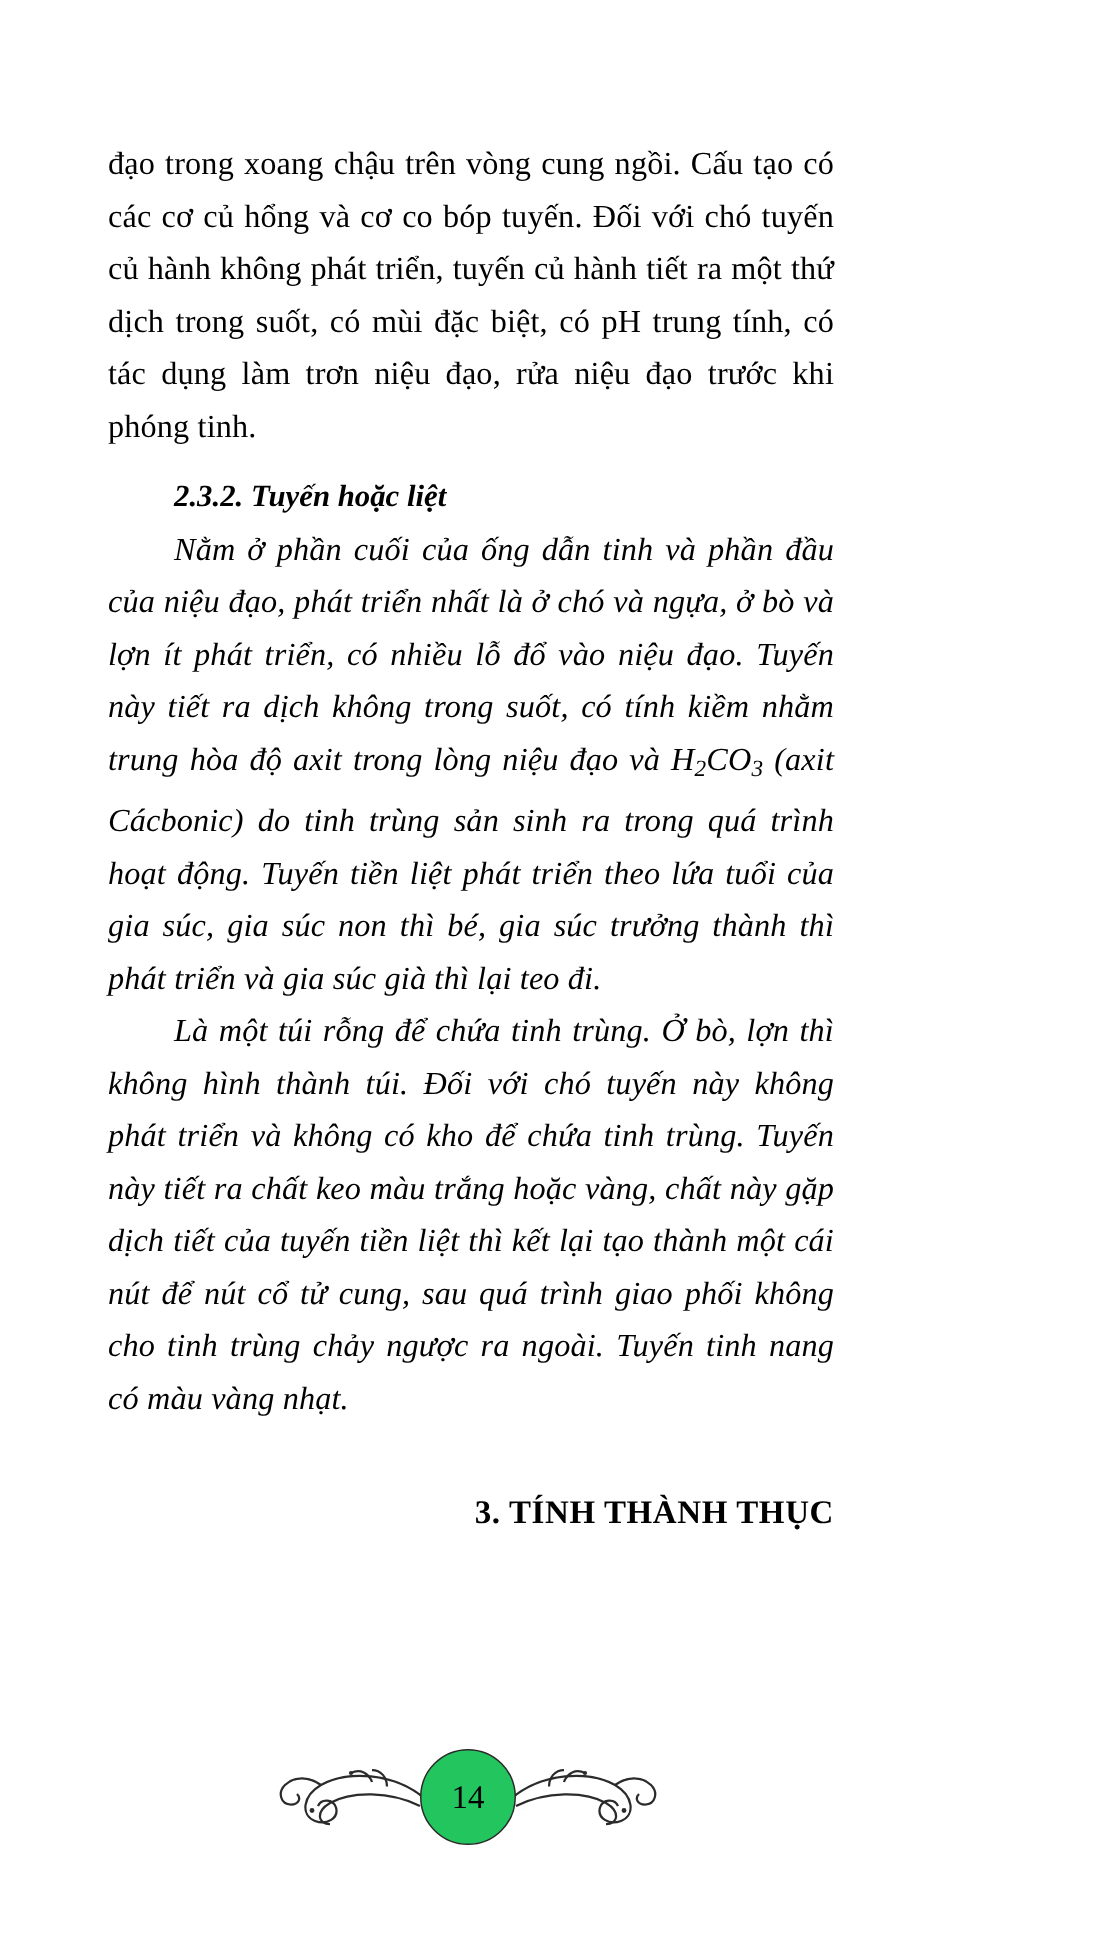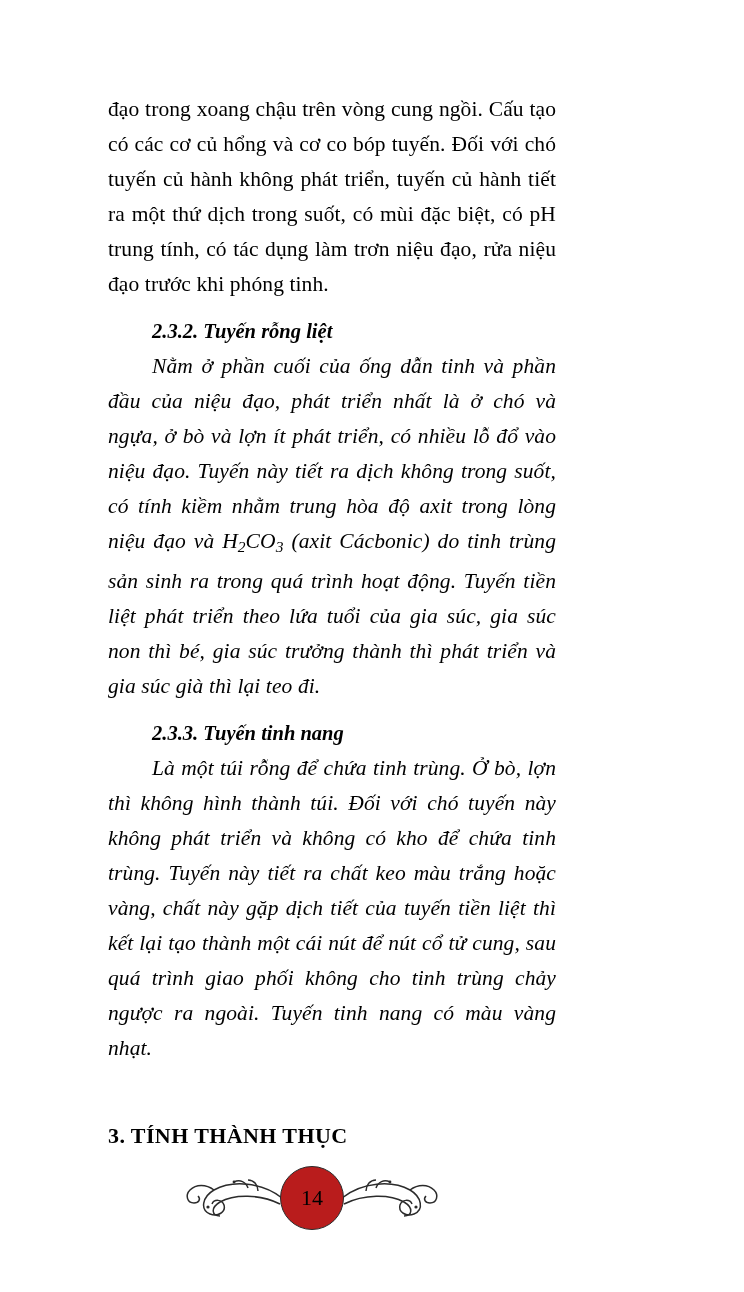--- a/index.html
+++ b/index.html
@@ -12,21 +12,21 @@
     height: 1292px;
     font-family: "Liberation Serif", "DejaVu Serif", serif;
     color: #000000;
     position: relative;
     overflow: hidden;
   }
   .page {
     box-sizing: border-box;
     width: 624px;
     height: 1292px;
-    padding: 92px 68px 0 108px;
+    padding: 92px 68px 0 72px;
     position: relative;
   }
   .para {
     font-size: 21.5px;
     line-height: 35px;
     text-align: justify;
     text-justify: inter-word;
     margin: 0 0 0 0;
     letter-spacing: 0.1px;
   }
@@ -37,25 +37,25 @@
   .heading {
     font-size: 20.5px;
     font-weight: bold;
     font-style: italic;
     line-height: 35px;
     margin: 12px 0 0 0;
     text-indent: 44px;
     text-align: left;
   }
   .section-title {
-    text-align: left;
+    text-align: right;
     font-size: 22px;
     font-weight: bold;
     line-height: 35px;
-    margin: 52px 0 26px 0;
+    margin: 40px 0 26px 0;
     letter-spacing: 0.4px;
   }
   sub {
     font-size: 0.72em;
     vertical-align: -0.28em;
   }
   .footer {
     position: absolute;
     left: 0;
     right: 0;
@@ -70,46 +70,45 @@
   }
   .page-number {
     position: absolute;
     left: 50%;
     top: 6px;
     transform: translateX(-50%);
     width: 62px;
     height: 62px;
     border-radius: 50%;
     border: 1.6px solid #2b2b2b;
-    background: #b91c1c;
+    background: #22c55e;
     display: flex;
     align-items: center;
     justify-content: center;
     font-size: 22px;
     z-index: 3;
   }
   .ornament-svg {
     position: absolute;
     left: 0;
     top: 10px;
     z-index: 1;
   }
 </style>
 </head>
 <body>
 
 <div class="page">
 
   <p class="para">đạo trong xoang chậu trên vòng cung ngồi. Cấu tạo có các cơ củ hổng và cơ co bóp tuyến. Đối với chó tuyến củ hành không phát triển, tuyến củ hành tiết ra một thứ dịch trong suốt, có mùi đặc biệt, có pH trung tính, có tác dụng làm trơn niệu đạo, rửa niệu đạo trước khi phóng tinh.</p>
 
-  <h3 class="heading">2.3.2. Tuyến rỗng liệt</h3>
+  <h3 class="heading">2.3.2. Tuyến hoặc liệt</h3>
 
   <p class="para indent"><span>Nằm ở phần cuối của ống dẫn tinh và phần đầu của niệu đạo, phát triển nhất là ở chó và ngựa, ở bò và lợn ít phát triển, có nhiều lỗ đổ vào niệu đạo. Tuyến này tiết ra dịch không trong suốt, có tính kiềm nhằm trung hòa độ axit trong lòng niệu đạo và H</span><sub>2</sub><span>CO</span><sub>3</sub><span> (axit Cácbonic) do tinh trùng sản sinh ra trong quá trình hoạt động. Tuyến tiền liệt phát triển theo lứa tuổi của gia súc, gia súc non thì bé, gia súc trưởng thành thì phát triển và gia súc già thì lại teo đi.</span></p>
 
-  <h3 class="heading">2.3.3. Tuyến tinh nang</h3>
 
   <p class="para indent">Là một túi rỗng để chứa tinh trùng. Ở bò, lợn thì không hình thành túi. Đối với chó tuyến này không phát triển và không có kho để chứa tinh trùng. Tuyến này tiết ra chất keo màu trắng hoặc vàng, chất này gặp dịch tiết của tuyến tiền liệt thì kết lại tạo thành một cái nút để nút cổ tử cung, sau quá trình giao phối không cho tinh trùng chảy ngược ra ngoài. Tuyến tinh nang có màu vàng nhạt.</p>
 
   <h2 class="section-title">3. TÍNH THÀNH THỤC</h2>
 
 
   <div class="footer">
     <div class="ornament-wrap">
       <svg class="ornament-svg" width="300" height="56" viewBox="0 0 300 56">
         <g fill="none" stroke="#2b2b2b" stroke-width="1.5">

